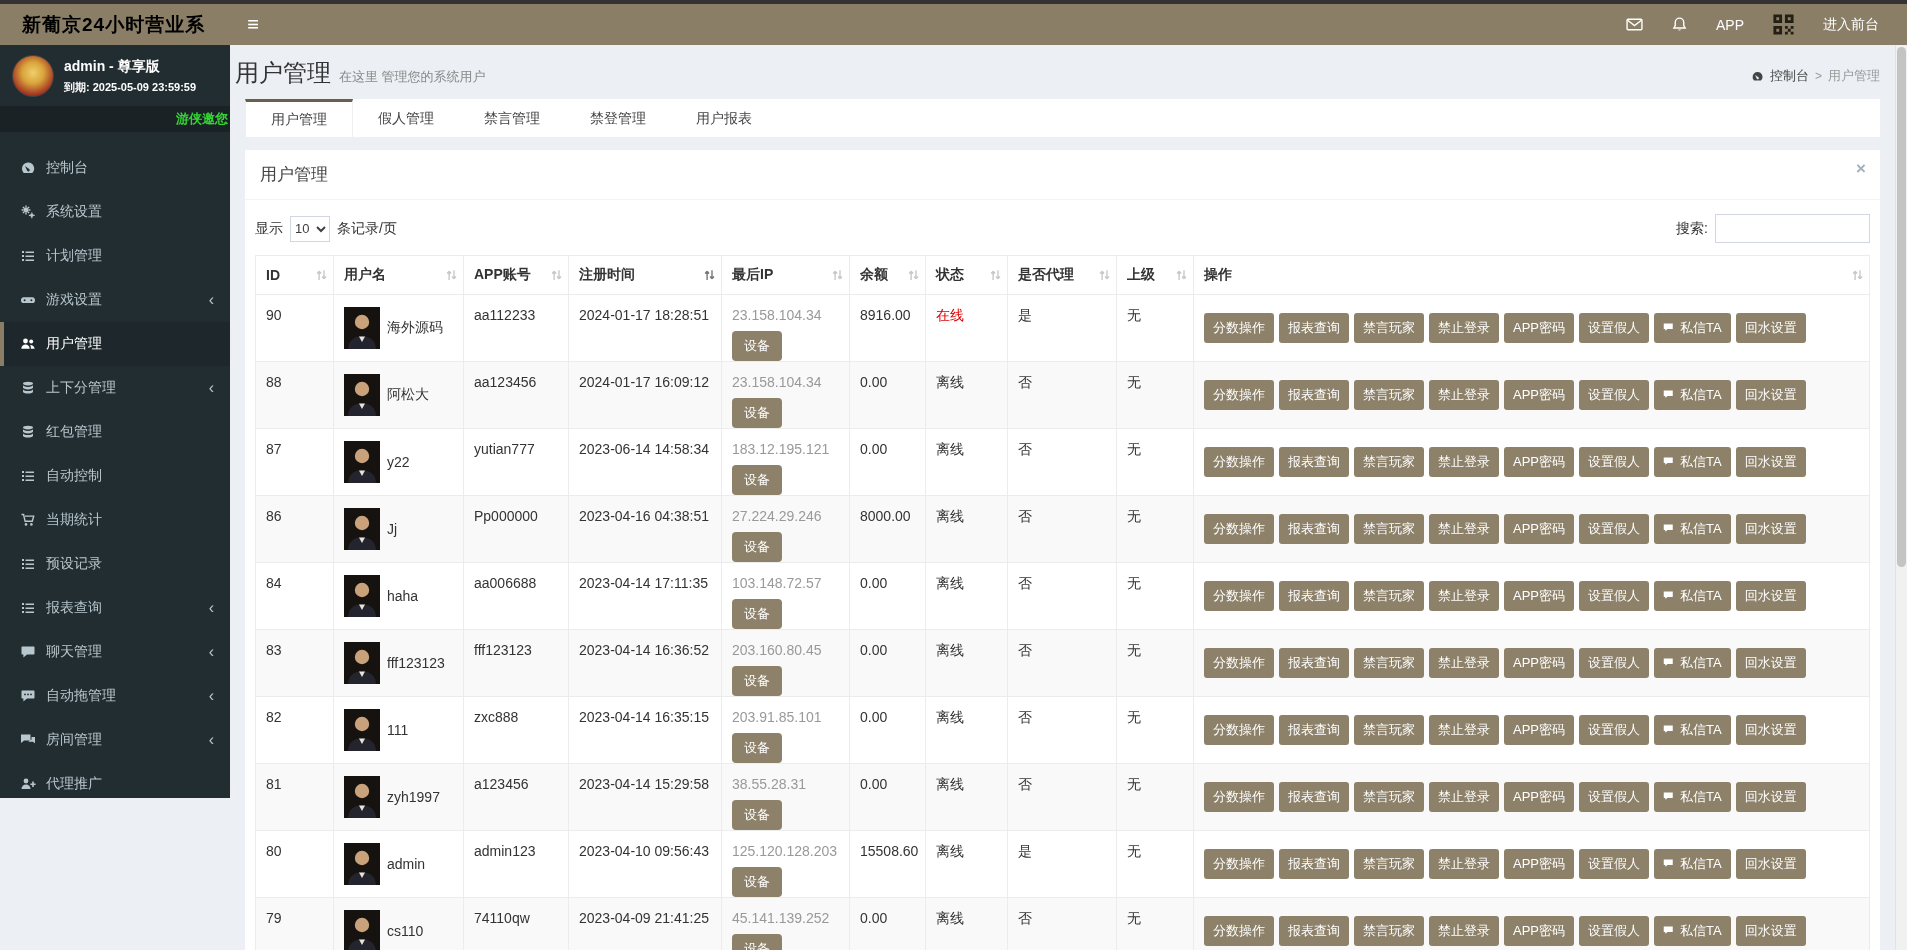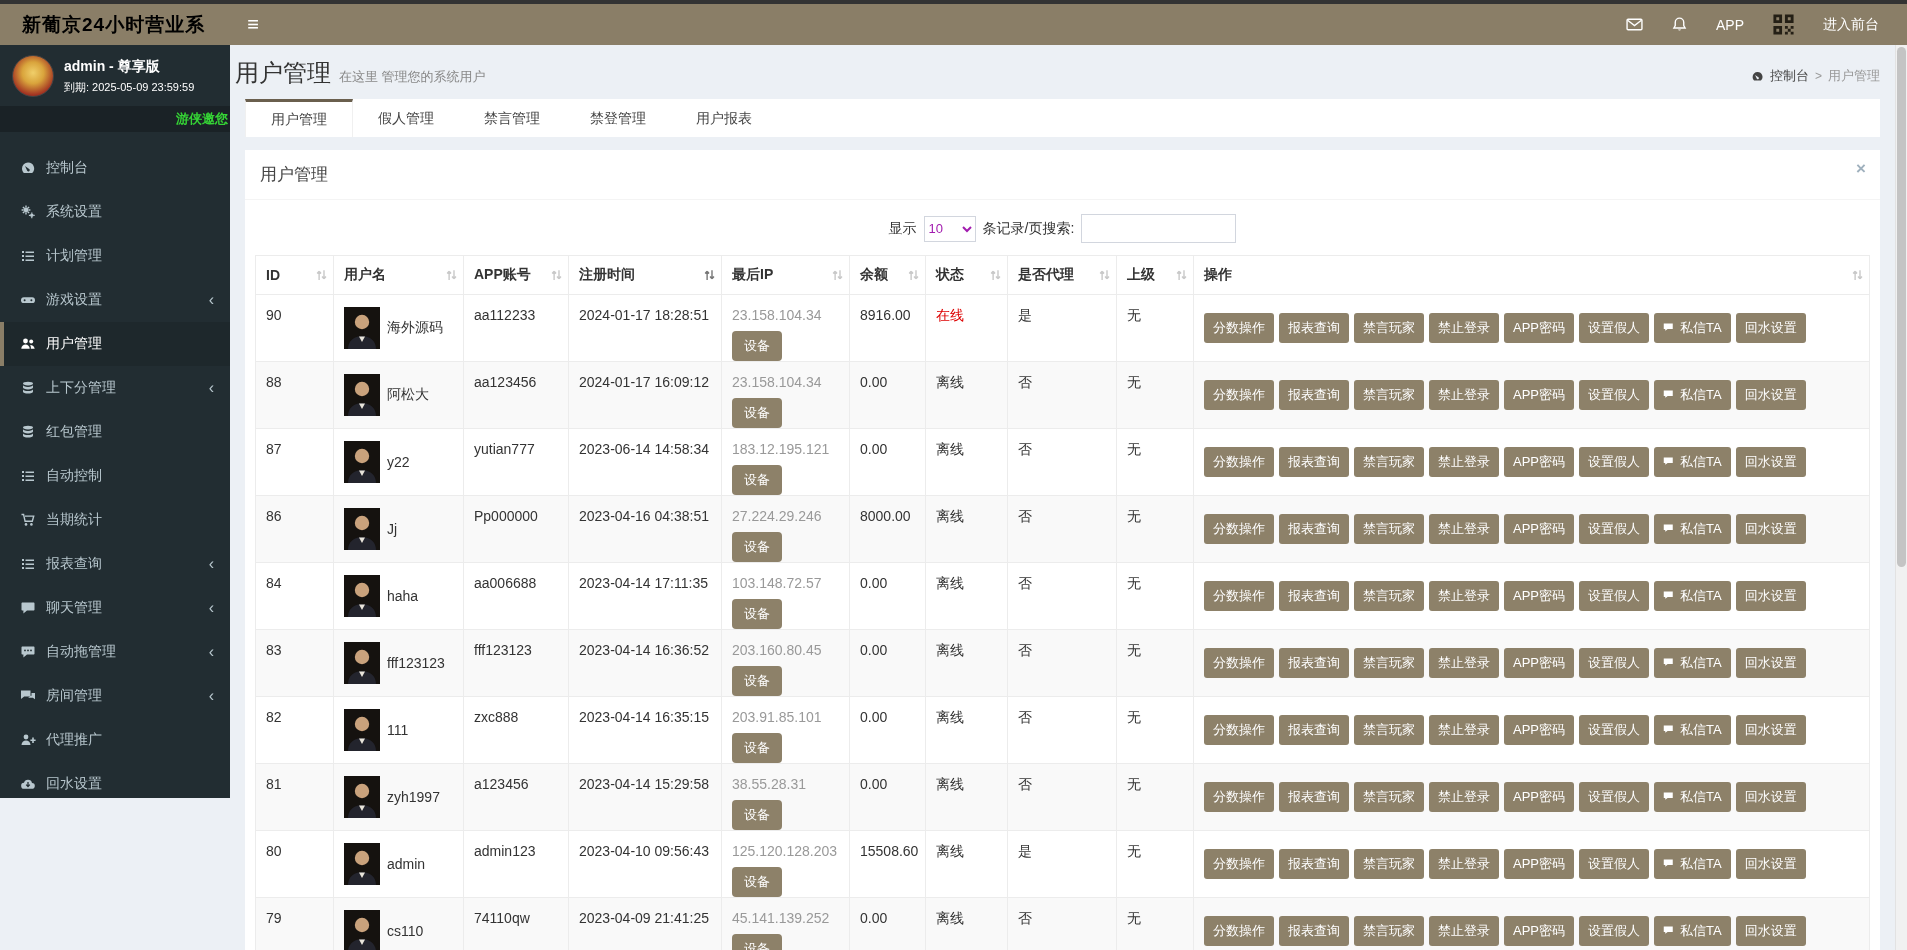--- a/index.html
+++ b/index.html
@@ -21,21 +21,21 @@
 .topbar-item svg{width:17px;height:17px}
 .qr-item svg{width:23px;height:23px}
 .enter-front{gap:7px}
 
 
 .sidebar{position:absolute;left:0;top:45px;width:230px;height:753px;background:var(--sidebar-bg);overflow:hidden}
 .user-panel{display:flex;gap:10px;padding:10px 10px 9px 12px;align-items:center}
 .avatar-circle{width:42px;height:42px;border-radius:50%;background:radial-gradient(circle at 50% 42%,#f0cf6a 0%,#d9a43c 35%,#a33422 72%,#6f1a14 100%);border:1px solid #444;flex:0 0 auto}
 .user-texts{display:flex;flex-direction:column}
 .user-name{color:#fff;font-size:14px;font-weight:bold}
-.user-expiry{color:#fff;font-size:11px;font-weight:normal;margin-top:4px}
+.user-expiry{color:#fff;font-size:11px;font-weight:bold;margin-top:4px}
 .marquee-bar{height:26px;line-height:26px;background:#1a2226;color:var(--marquee-green);font-size:13px;font-weight:bold;text-align:right;padding-right:2px;overflow:hidden;white-space:nowrap}
 .menu{list-style:none;padding-top:14px}
 .menu li{height:44px;display:flex;align-items:center;padding:0 16px;color:#b8c7ce;font-size:14px;cursor:pointer;border-left:4px solid transparent}
 .menu li .ic{width:16px;height:16px;margin-right:10px;flex:0 0 auto}
 .menu li.active{background:#1e282c;color:#fff;border-left-color:var(--brand)}
 .menu .chev{margin-left:auto;font-size:16px;color:#b8c7ce;line-height:1}
 
 
 .main{margin-left:230px;margin-right:12px;position:relative}
 .content-header{position:relative;padding:12px 5px 4px}
@@ -48,23 +48,23 @@
 
 
 .tab-strip{margin:6px 15px 0;background:#fff;display:flex;height:38px}
 .tab{padding:0 25px;line-height:38px;font-size:14px;color:#444;cursor:pointer}
 .tab.active{border-top:3px solid #6a5f4e;line-height:35px;border-right:1px solid #f0f0f0;border-left:1px solid #f0f0f0;font-weight:normal;background:#fff}
 
 
 .panel{margin:13px 15px 0;background:#fff;height:1100px;position:relative}
 .panel-header{position:relative;padding:13px 15px;font-size:17px;color:#444;border-bottom:1px solid #f4f4f4}
 .panel-close{position:absolute;right:14px;top:9px;color:#9fb0bd;font-size:17px;font-weight:bold;cursor:pointer}
-.controls{display:flex;justify-content:center;align-items:center;padding:14px 10px 12px}
+.controls{display:flex;justify-content:space-between;align-items:center;padding:14px 10px 12px}
 .controls-left{font-size:14px;display:flex;align-items:center}
-.page-size{margin:0 7px;width:52px;height:26px;font-size:13px;border:1px solid #d2d6de;color:#a21caf;background:#fff}
+.page-size{margin:0 7px;width:40px;height:26px;font-size:13px;border:1px solid #d2d6de;color:#404040;background:#fff}
 .controls-right{font-size:14px;display:flex;align-items:center}
 .search-input{margin-left:7px;width:155px;height:29px;border:1px solid #d2d6de;background:#fff;padding:0 6px;font-size:13px}
 
 
 .table-wrap{padding:0 10px}
 table{width:100%;border-collapse:collapse;table-layout:fixed;font-size:14px}
 th,td{border:1px solid #ececec;text-align:left}
 th{padding:10px 10px;font-weight:bold;color:#333;position:relative;cursor:pointer;white-space:nowrap}
 th .sort{position:absolute;right:5px;top:50%;transform:translateY(-50%);width:13px;height:13px;color:#c9c9c9}
 th .sort.sorted{color:#777}
@@ -191,20 +191,26 @@
         </svg>
         <span>自动控制</span>
       </li>
       <li>
         <svg class="ic" viewBox="0 0 16 16" fill="currentColor" style="width:16px;height:16px;">
           <path d="M1.5 2.5h2.1l1.5 6.8h7.2l1.4-5.2H5" fill="none" stroke="currentColor" stroke-width="1.4"></path>
           <circle cx="6" cy="12.4" r="1.3"></circle>
           <circle cx="11.4" cy="12.4" r="1.3"></circle>
         </svg>
         <span>当期统计</span>
+      </li>
+      <li>
+        <svg class="ic" viewBox="0 0 16 16" fill="currentColor" style="width:16px;height:16px;">
+          <path d="M2 3h2v2H2zM2 7h2v2H2zM2 11h2v2H2zM5.5 3.5H14V5H5.5zM5.5 7.5H14V9H5.5zM5.5 11.5H14V13H5.5z"></path>
+        </svg>
+        <span>预设记录</span>
       </li>
       <li>
         <svg class="ic" viewBox="0 0 16 16" fill="currentColor" style="width:16px;height:16px;">
           <path d="M2 3h2v2H2zM2 7h2v2H2zM2 11h2v2H2zM5.5 3.5H14V5H5.5zM5.5 7.5H14V9H5.5zM5.5 11.5H14V13H5.5z"></path>
         </svg>
         <span>报表查询</span>
         <span class="chev">‹</span>
       </li>
       <li>
         <svg class="ic" viewBox="0 0 16 16" fill="currentColor" style="width:16px;height:16px;">

